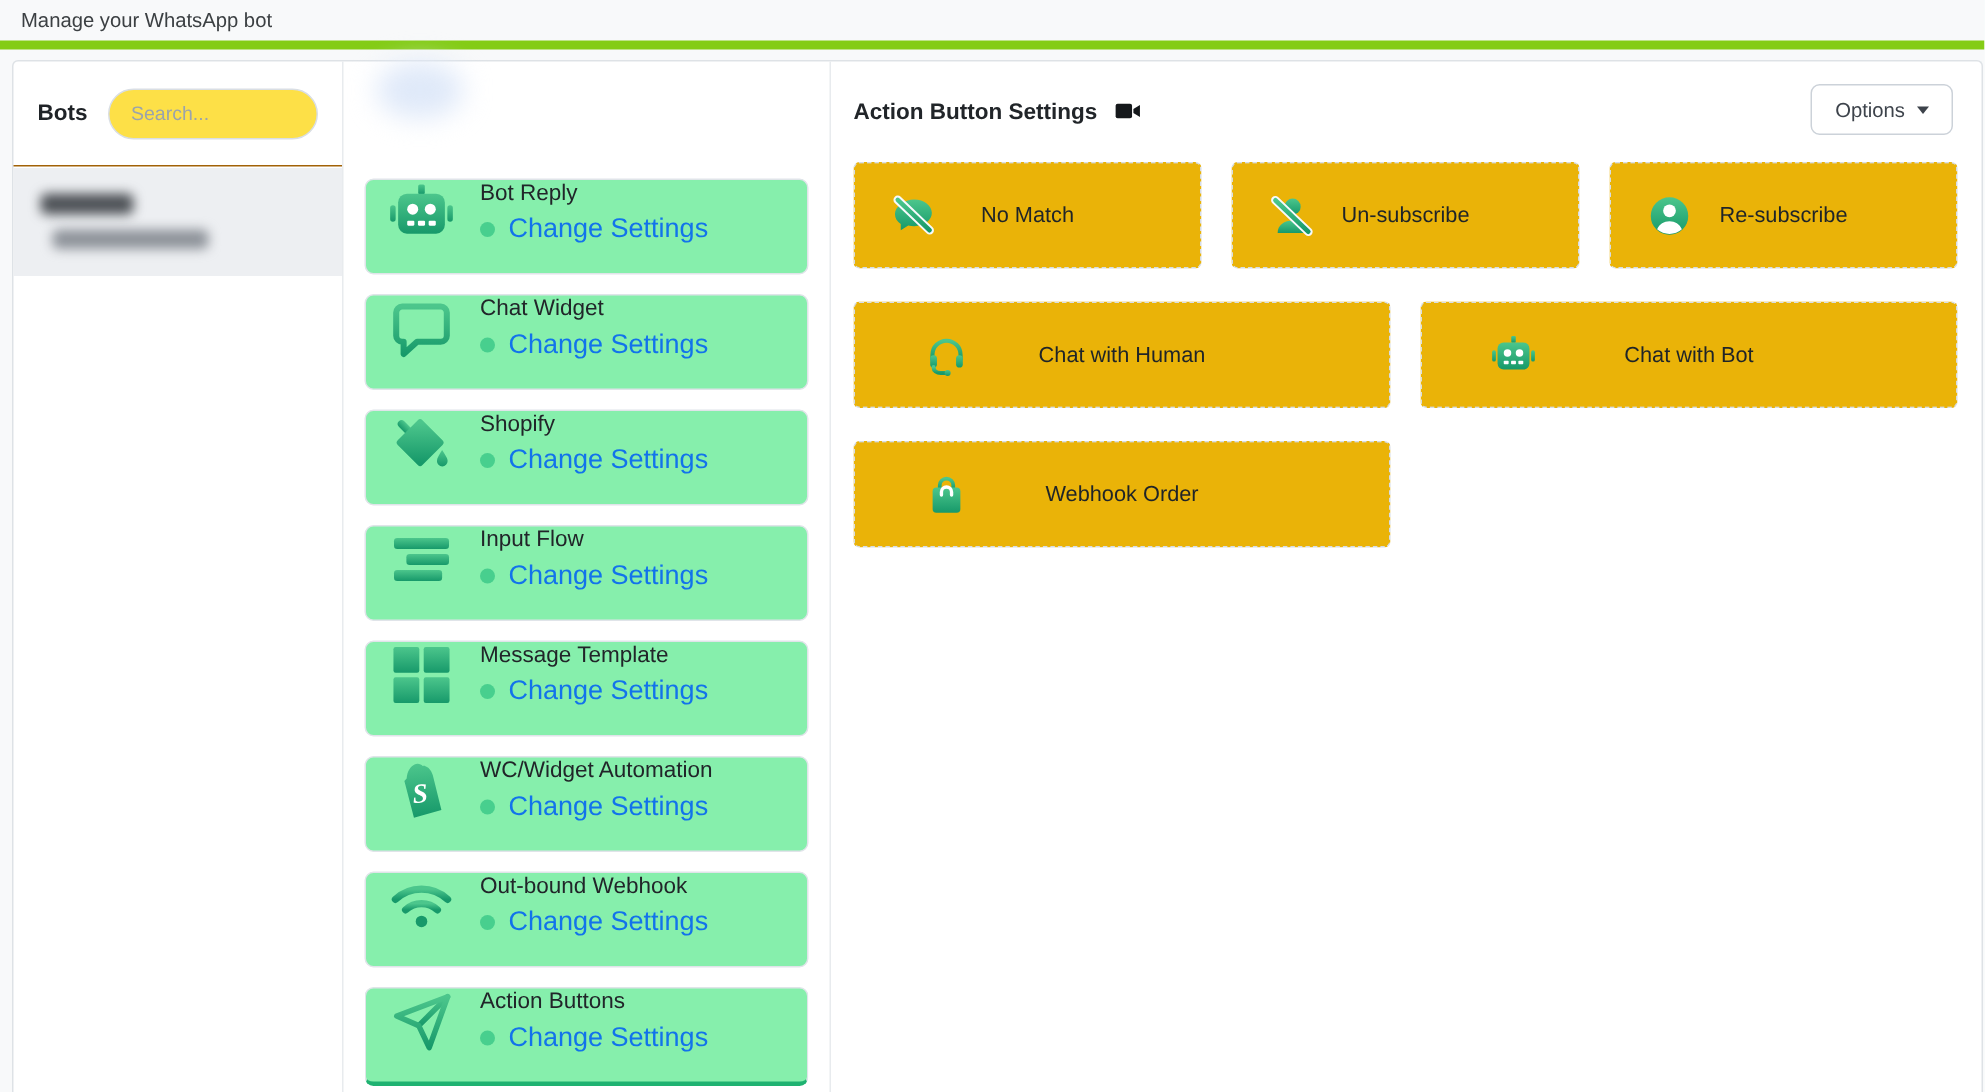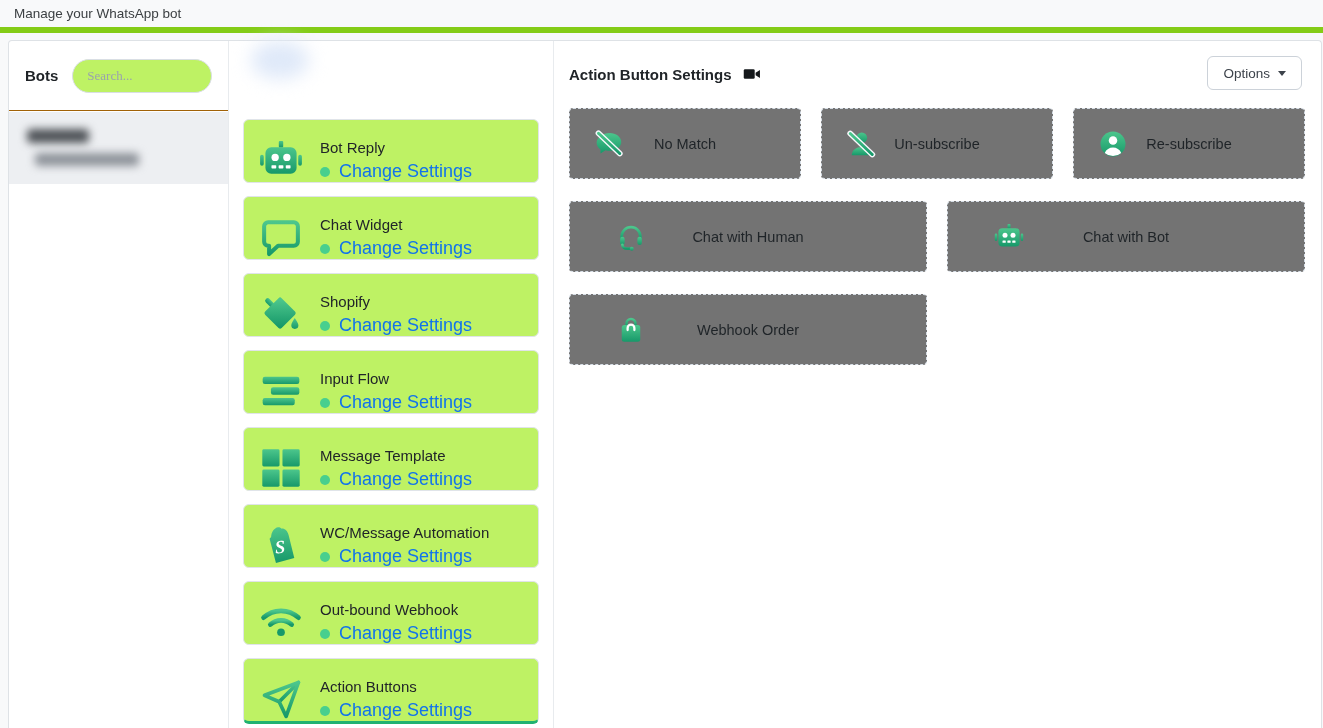--- a/index.html
+++ b/index.html
@@ -13,57 +13,57 @@
 
   
   .main-card { position:absolute; left:8px; top:40px; width:1314px; height:700px;
     background:#fff; border:1px solid #dee2e6; border-bottom:none; border-radius:4px 4px 0 0; }
 
   
   .sidebar { position:absolute; left:0; top:0; bottom:0; width:220px; border-right:1px solid #e8ebee; }
   .sidebar-header { height:70px; border-bottom:1px solid #a16207; display:flex; align-items:center; padding:0 16px;justify-content:space-between; }
   .sidebar-title { font-size:15px; font-weight:700; color:#1f2327; }
   .search-input { flex:1; min-width:0; margin-left:14px; height:34px; border:1px solid #d9dee4;
-    border-radius:17px; padding:0 14px; font-size:13px; color:#495057; outline:none; background:#bef264;
-    font-family:Liberation Serif, serif; }
+    border-radius:17px; padding:0 14px; font-size:13px; color:#495057; outline:none; background:#fde047;
+    font-family:Liberation Sans, sans-serif; }
   .search-input::placeholder { color:#9aa3ad; }
   .bot-item { margin-top:1px; height:72px; background:#edeff2; position:relative; cursor:pointer; }
   .blur-name { position:absolute; left:18px; top:17px; width:62px; height:14px;
     background:#4d5156; border-radius:4px; filter:blur(4px); }
   .blur-phone { position:absolute; left:26px; top:41px; width:104px; height:13px;
     background:#8d9299; border-radius:4px; filter:blur(4px); }
 
   
   .menu-col { position:absolute; left:220px; top:0; bottom:0; width:325px; border-right:1px solid #e8ebee; }
   .blob { position:absolute; left:22px; top:0; width:58px; height:38px;
     background:#dfe9f9; border-radius:50%; filter:blur(9px); }
   .menu-list { position:absolute; top:78px; left:14px; right:14px; }
-  .menu-card { height:64px; border:1px solid #e0e4e9; border-radius:6px; background:#bef264;
-    display:flex; align-items:flex-end; padding:0 15px; margin-bottom:13px; cursor:pointer; }
+  .menu-card { height:64px; border:1px solid #e0e4e9; border-radius:6px; background:#86efac;
+    display:flex; align-items:flex-start; padding:0 15px; margin-bottom:13px; cursor:pointer; }
   .menu-card.active { height:66px; border-bottom:3px solid #1fb271; }
   .menu-icon { width:44px; height:44px; flex:0 0 44px; display:flex; align-items:center; justify-content:center; }
   .menu-icon svg { width:100%; height:100%; }
   .menu-text { margin-left:17px; }
   .menu-title { font-size:15px; color:#212529; font-weight:500; }
   .menu-sub { display:flex; align-items:center; margin-top:5px; gap:9px; }
   .dot { width:10px; height:10px; border-radius:50%; background:#48cf8e; }
   .change-link { font-size:18px; font-weight:400; color:#1273eb; cursor:pointer; }
 
   
   .action-col { position:absolute; left:545px; top:0; right:0; bottom:0; }
   .action-header { position:absolute; left:15px; top:24px; display:flex; align-items:center; gap:12px; }
   .action-title { font-size:15px; font-weight:700; color:#212529; }
   .camera { width:18px; height:18px; display:flex; }
   .options-btn { position:absolute; top:15px; right:19px; height:34px; padding:0 15px;
     border:1px solid #ccd2d9; border-radius:6px; background:#fff; font-size:13.5px; color:#3d434b;
     display:flex; align-items:center; gap:8px; cursor:pointer; font-family:"Liberation Sans", sans-serif; }
   .caret { width:0; height:0; border-left:4px solid transparent; border-right:4px solid transparent;
     border-top:5px solid #3d434b; }
 
-  .tile { position:absolute; background:#737373; border:1px dashed #d6dde5; border-radius:4px; cursor:pointer; }
+  .tile { position:absolute; background:#eab308; border:1px dashed #d6dde5; border-radius:4px; cursor:pointer; }
   .tile-icon { position:absolute; left:17%; top:50%; transform:translate(-50%,-50%); width:30px; height:30px; }
   .tile-icon svg { width:100%; height:100%; }
   .tile-label { position:absolute; left:0; right:0; top:50%; transform:translateY(-50%);
     text-align:center; font-size:14.5px; color:#1f2428; font-weight:500; }
 
   .t-r1 { top:67px; width:232px; height:71px; }
   .t-r1.c1 { left:15px; } .t-r1.c2 { left:267px; } .t-r1.c3 { left:519px; }
   .t-r23 { width:358px; height:71px; }
   .t-r2 { top:160px; } .t-r3 { top:253px; }
   .cL { left:15px; } .cR { left:393px; }
@@ -200,21 +200,21 @@
       <div class="menu-card">
         <span class="menu-icon">
           <svg viewBox="0 0 24 24">
               <g transform="rotate(-5 12 12)">
                 <path d="M7 7.2c.2-1.3.6-2.4 1.3-3.3.8-1 1.9-1.7 3-1.7.8 0 1.5.4 1.9 1 .3-.1.7-.1 1 .1 1.5.6 2.2 2.4 2.4 3.6l2 12.8-10.2 1.9L6.1 8z" fill="url(#gg)"></path>
                 <text x="8.6" y="16.4" font-size="10" font-weight="bold" font-style="italic" fill="#fff" font-family="Liberation Serif, serif">S</text>
               </g>
             </svg>
         </span>
         <div class="menu-text">
-          <div class="menu-title">WC/Message Automation</div>
+          <div class="menu-title">WC/Widget Automation</div>
           <div class="menu-sub">
               <span class="dot"></span>
             <span class="change-link">Change Settings</span>
             </div>
         </div>
       </div>
 
       <div class="menu-card">
         <span class="menu-icon">
           <svg viewBox="0 0 24 24">

